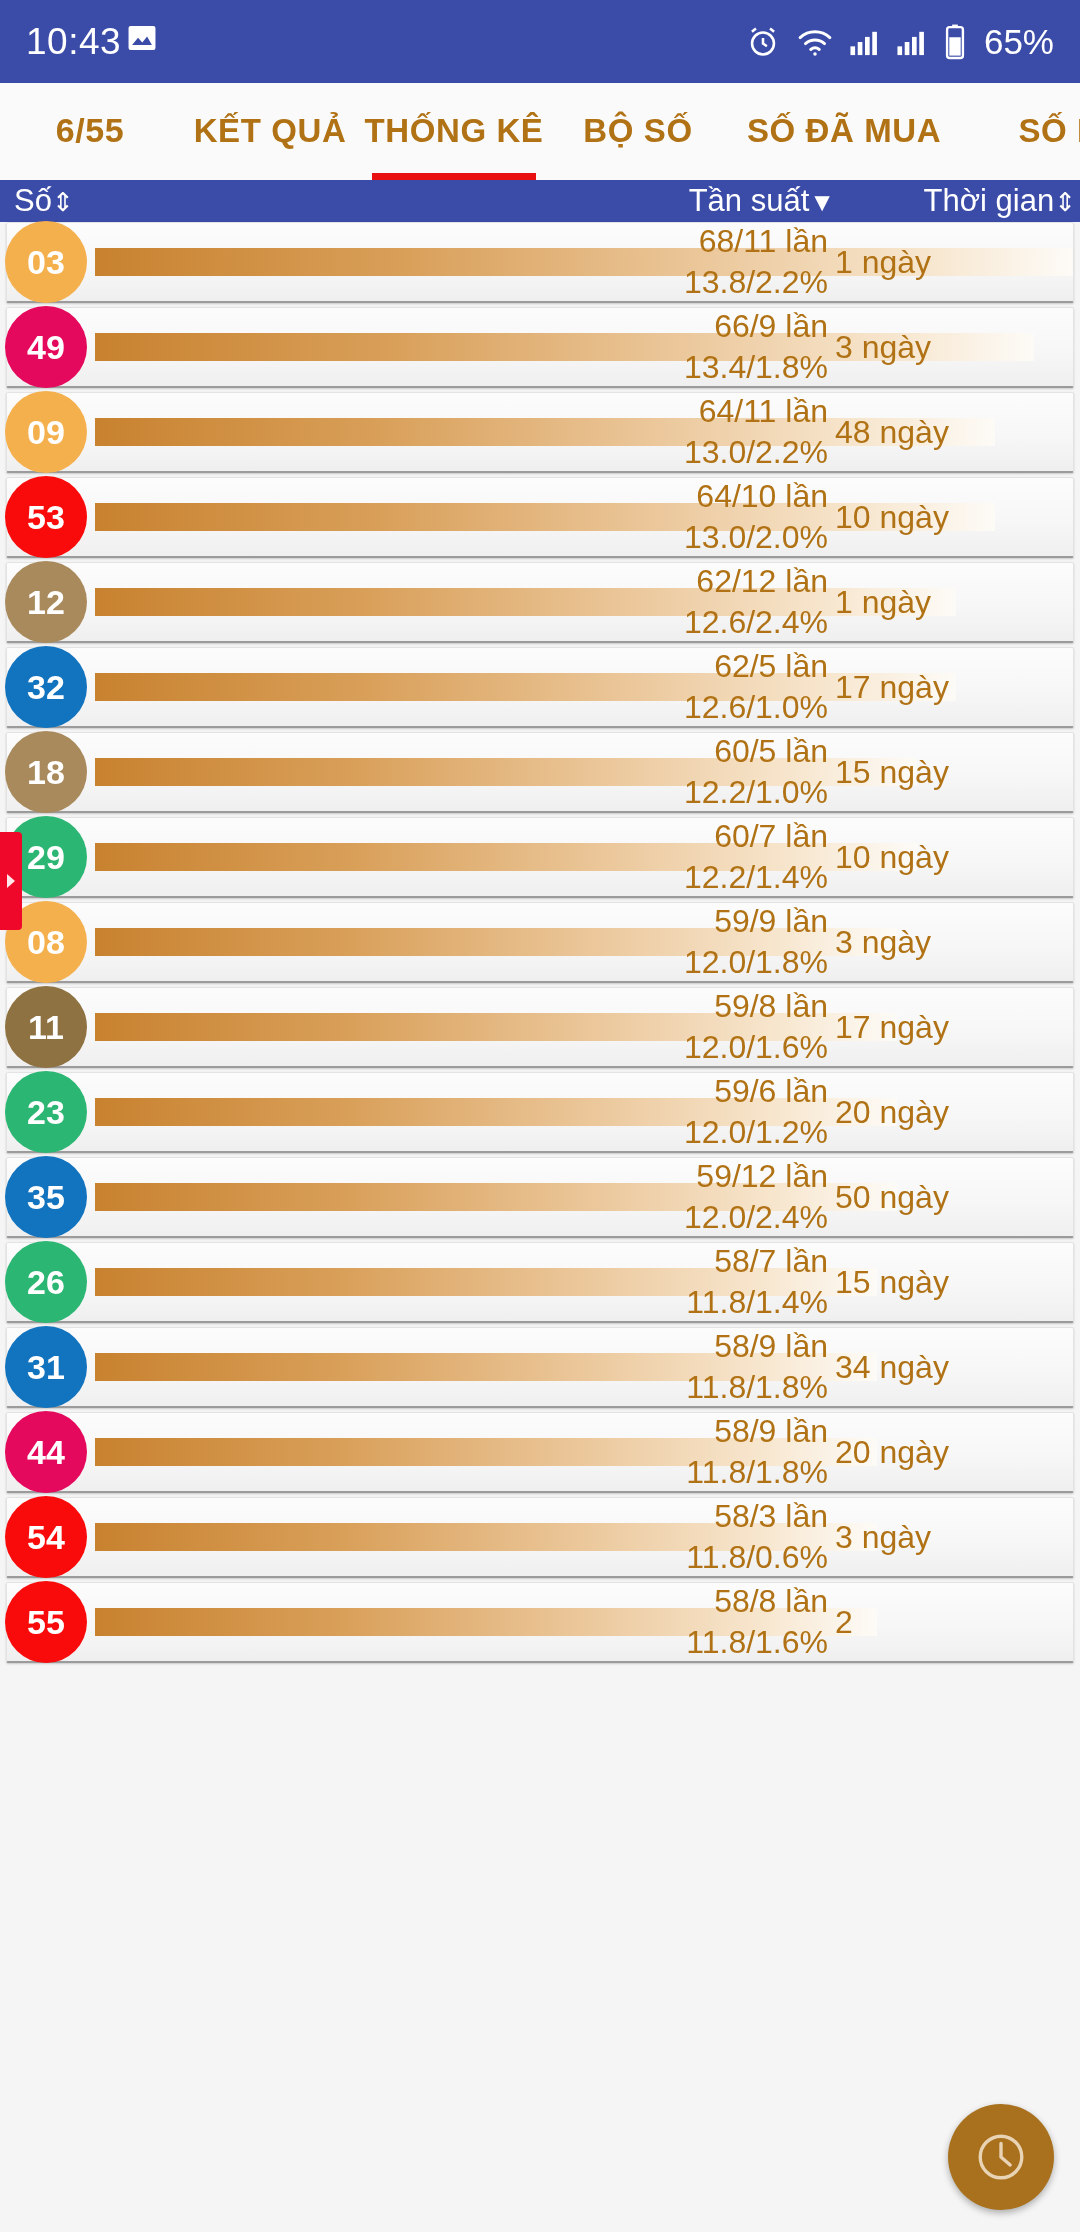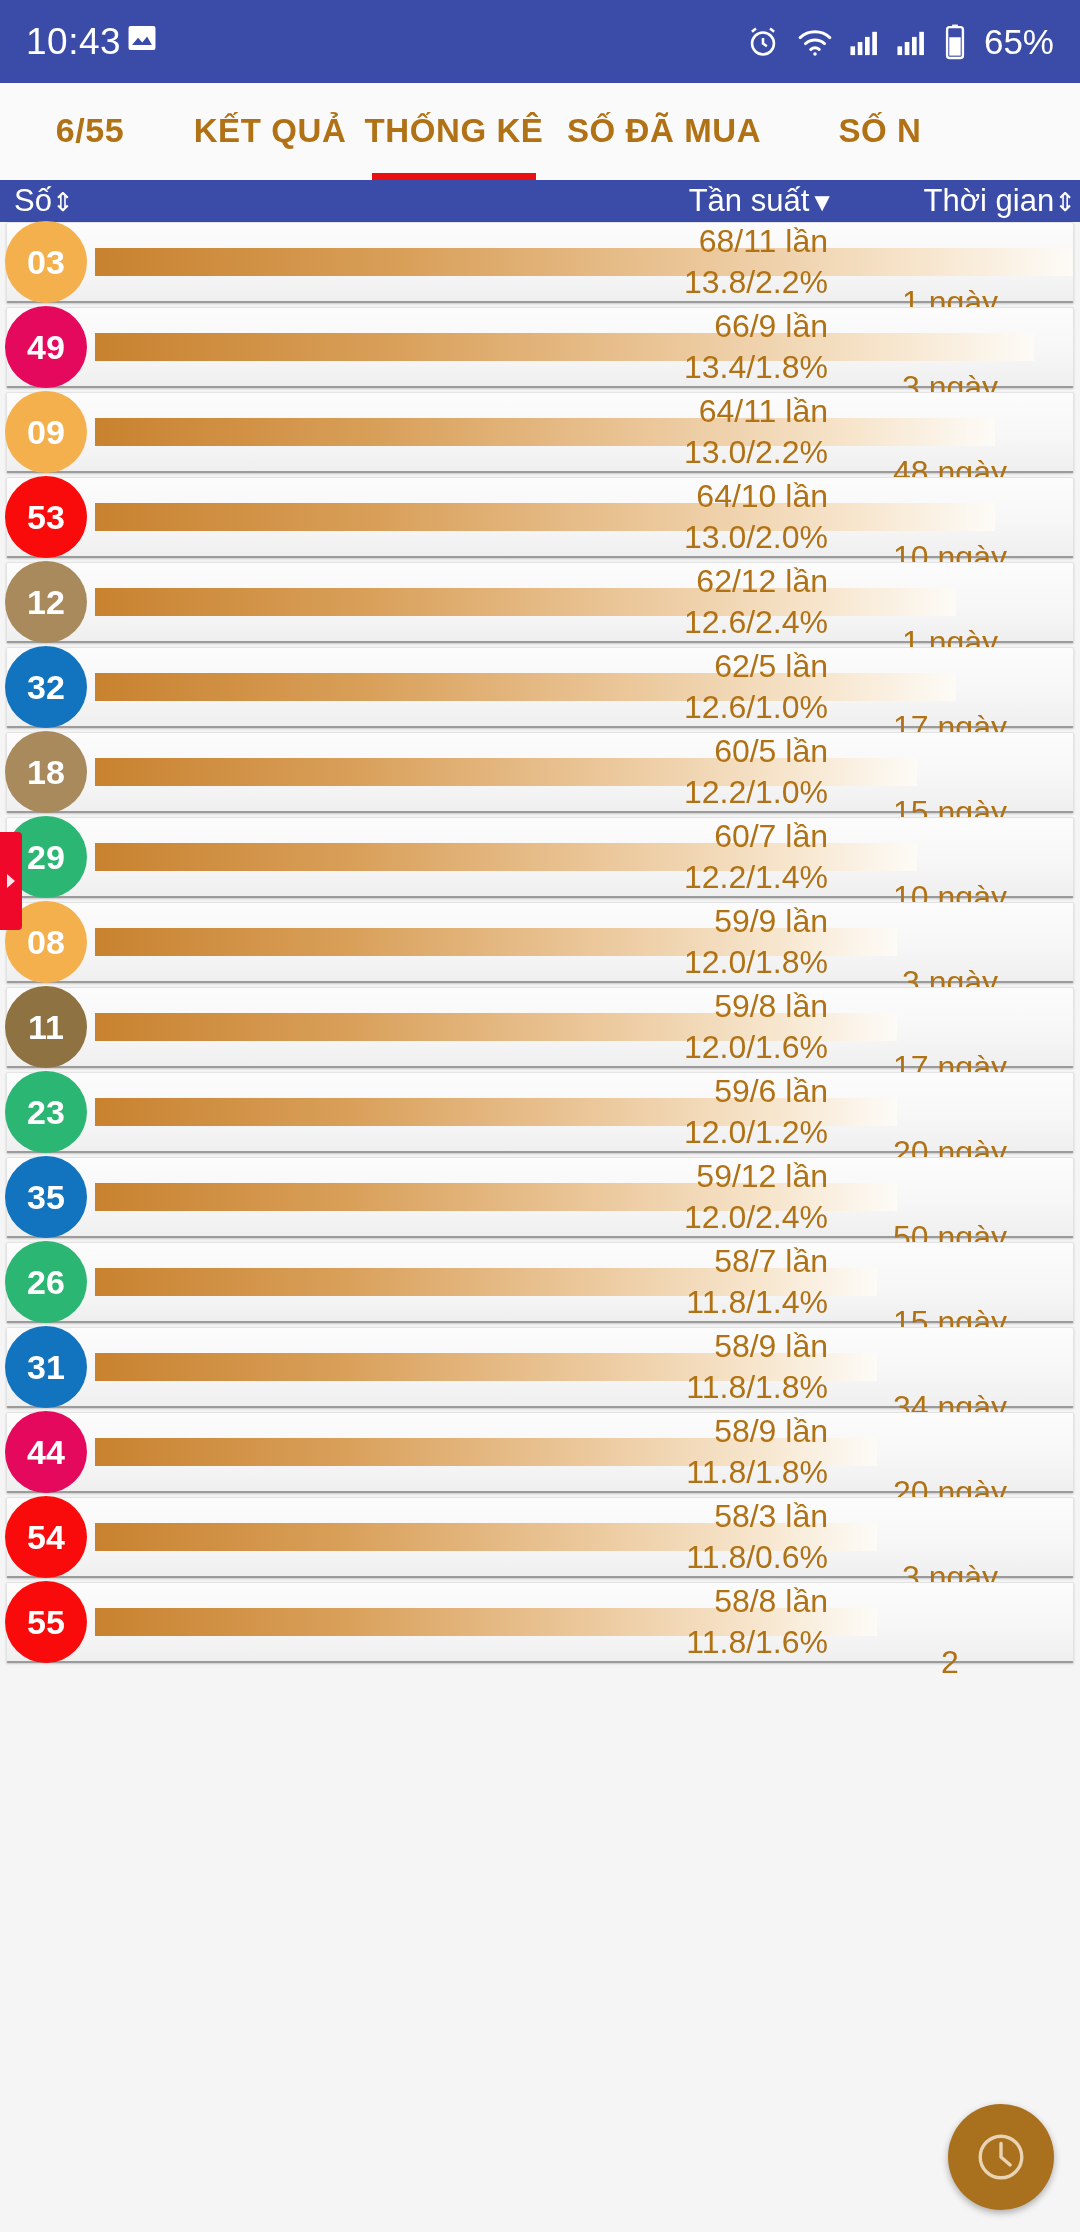--- a/index.html
+++ b/index.html
@@ -91,21 +91,21 @@
   }
   .freq{
     position:absolute; right:245px; top:50%; transform:translateY(-50%);
     text-align:right; color:#B07214;
     font-size:32px; line-height:41px;
     white-space:nowrap;
   }
   .time{
     position:absolute; right:8px; top:50%; transform:translateY(-50%);
     color:#B07214; font-size:32px; white-space:nowrap;
-    text-align:center; width:230px;margin-top:40px;
+    text-align:left; width:230px;
   }
 
   
   .pulltab{
     position:absolute; left:0; width:22px; height:98px;
     background:#F0082A; z-index:6;
     border-radius:0 4px 4px 0;
     display:flex; align-items:center; justify-content:center;
   }
   .pulltab .arw{
@@ -179,20 +179,21 @@
       </svg>
     </span>
     <span class="sb-batt-txt">65%</span>
   </div>
 </div>
 
 <div class="tabbar">
   <div class="tab t0">6/55</div>
   <div class="tab t1">KẾT QUẢ</div>
   <div class="tab t2 active">THỐNG KÊ</div>
+  <div class="tab t3">BỘ SỐ</div>
   <div class="tab t4">SỐ ĐÃ MUA</div>
   <div class="tab t5">SỐ N</div>
 </div>
 
 <div class="colhead">
   <div class="ch-num">
     <span>Số</span><span class="sortglyph">⇕</span>
   </div>
   <div class="ch-freq">
     <span>Tần suất</span><span class="sortglyph">▼</span>

